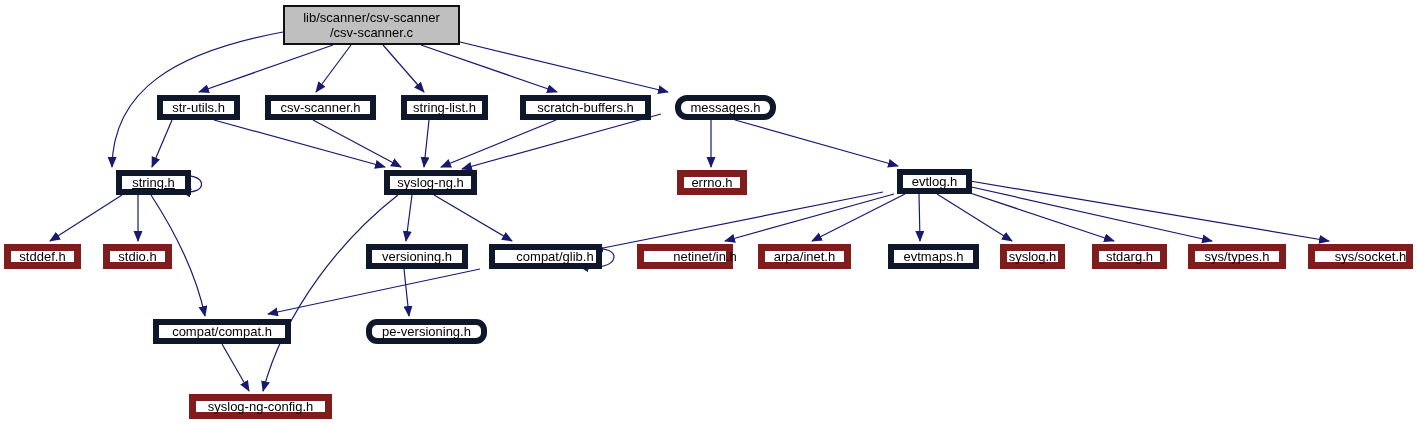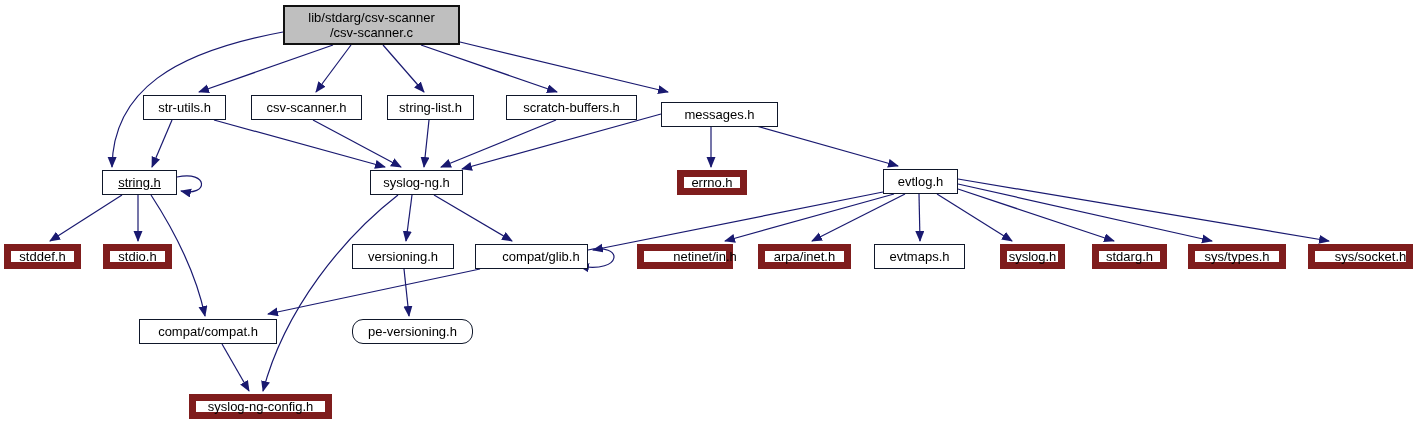--- a/index.html
+++ b/index.html
@@ -17,21 +17,21 @@
     display:flex;align-items:center;justify-content:center;
     background:#ffffff;color:#000000;
     font-size:13px;line-height:15px;
     text-align:center;white-space:nowrap;
   }
   .node.root{
     background:#bfbfbf;
     border:2px solid #111111;
     font-size:13px;
   }
-  .node.internal{border:1px solid #0f172a;cursor:pointer;}
+  .node.internal{border:6px solid #0f172a;cursor:pointer;margin-left:14px;}
   .node.external{border:7px solid #7f1d1d;}
   .edge{fill:none;stroke-width:1.2px;}
 </style>
 </head>
 <body>
 
 <div id="canvas">
   <svg id="edges" xmlns="http://www.w3.org/2000/svg" viewBox="0 0 1418 425">
     <defs>
       <marker id="arrowhead" markerUnits="userSpaceOnUse" markerWidth="12" markerHeight="10" refX="10" refY="4.5" orient="auto">
@@ -70,21 +70,21 @@
         <path d="M958,179 L1329,241" class="edge" stroke="#191970" marker-end="url(#arrowhead)"></path>
         <path d="M588,250 C624,242 624,274 579,266" class="edge" stroke="#191970" marker-end="url(#arrowhead)"></path>
         <path d="M480,269 L268,314" class="edge" stroke="#191970" marker-end="url(#arrowhead)"></path>
         <path d="M404,269 L409,316" class="edge" stroke="#191970" marker-end="url(#arrowhead)"></path>
         <path d="M222,344 L249,391" class="edge" stroke="#191970" marker-end="url(#arrowhead)"></path>
       </g>
   </svg>
   <div id="nodes">
       <div class="node root" style="left: 283px; top: 5px; width: 177px; height: 40px;">
         <div>
-          <div>lib/stdarg/csv-scanner</div>
+          <div>lib/scanner/csv-scanner</div>
           <div>/csv-scanner.c</div>
         </div>
       </div>
       <div class="node internal" style="left: 143px; top: 95px; width: 83px; height: 25px;">
         <div>
           <div>str-utils.h</div>
         </div>
       </div>
       <div class="node internal" style="left: 251px; top: 95px; width: 111px; height: 25px;">
         <div>
@@ -94,21 +94,21 @@
       <div class="node internal" style="left: 387px; top: 95px; width: 87px; height: 25px;">
         <div>
           <div>string-list.h</div>
         </div>
       </div>
       <div class="node internal" style="left: 506px; top: 95px; width: 131px; height: 25px;">
         <div>
           <div>scratch-buffers.h</div>
         </div>
       </div>
-      <div class="node internal" style="left: 661px; top: 102px; width: 117px; height: 25px;">
+      <div class="node internal" style="left: 661px; top: 95px; width: 101px; height: 25px; border-radius: 12px;">
         <div>
           <div>messages.h</div>
         </div>
       </div>
       <div class="node internal" style="left: 102px; top: 170px; width: 75px; height: 25px; text-decoration: underline;">
         <div>
           <div>string.h</div>
         </div>
       </div>
       <div class="node internal" style="left: 370px; top: 170px; width: 93px; height: 25px;">

